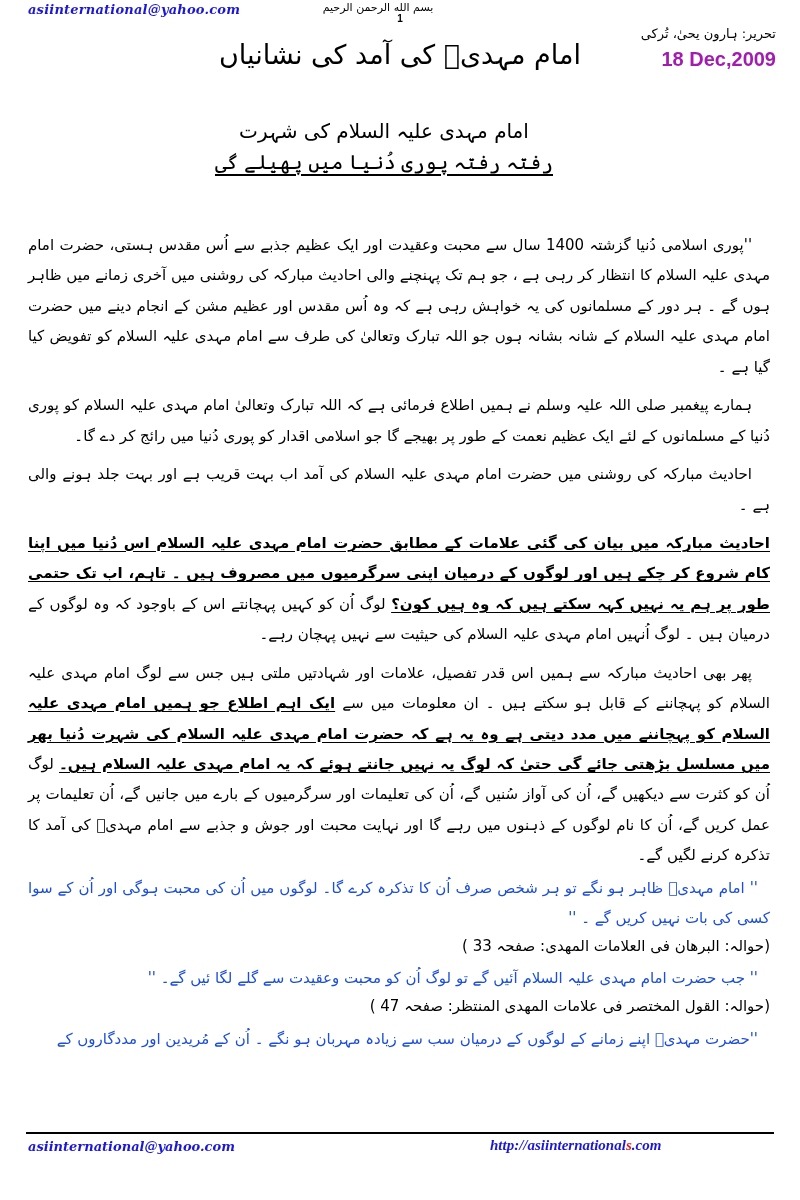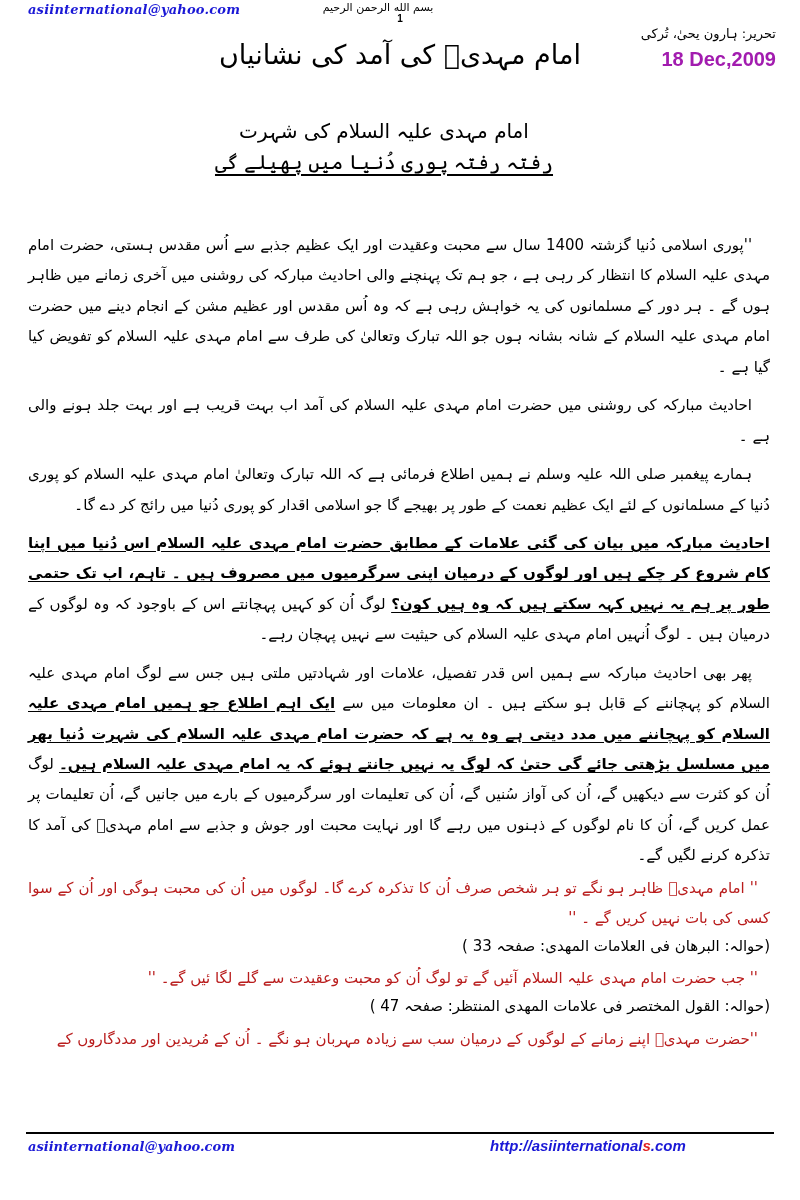--- a/index.html
+++ b/index.html
@@ -146,21 +146,21 @@
   .bold-ul {
     font-weight: bold;
     text-decoration: underline;
     text-underline-offset: 3px;
   }
   .quote-para {
     margin: 0 0 1px 0;
     font-family: "DejaVu Sans", sans-serif;
     font-size: 15px;
     line-height: 2.0;
-    color: #b91c1c;
+    color: #1d4ed8;
     text-indent: 12px;
   }
   .citation {
     margin: 0 0 4px 0;
     font-family: "DejaVu Sans", sans-serif;
     font-size: 15px;
     line-height: 1.7;
     color: #000;
     text-align: center;
     padding-left: 40px;
@@ -191,21 +191,21 @@
     font-weight: bold;
     font-size: 13px;
     color: #1a18d6;
     white-space: nowrap;
   }
   .ftr-url {
     position: absolute;
     top: 5px;
     left: 490px;
     direction: ltr;
-    font-family: Liberation Sans, sans-serif;
+    font-family: Liberation Serif, serif;
     font-style: italic;
     font-weight: bold;
     font-size: 15px;
     color: #1a18d6;
     white-space: nowrap;
   }
   .ftr-url .red { color: #e02020; }
 </style>
 </head>
 <body>
@@ -228,23 +228,23 @@
 
   <div class="subtitle-block">
     <div class="subtitle-1">امام مہدی علیہ السلام کی شہرت</div>
     <div class="subtitle-2">رفتہ رفتہ پوری دُنیا میں پھیلے گی</div>
   </div>
 
   <div class="body-area">
 
     <p class="para">''پوری اسلامی دُنیا گزشتہ 1400 سال سے محبت وعقیدت اور ایک عظیم جذبے سے اُس مقدس ہستی، حضرت امام مہدی علیہ السلام کا انتظار کر رہی ہے ،   جو ہم تک پہنچنے والی احادیث مبارکہ کی روشنی میں آخری زمانے میں ظاہر ہوں گے ۔ ہر دور کے مسلمانوں کی یہ خواہش رہی ہے کہ وہ اُس مقدس اور عظیم مشن کے انجام دینے میں حضرت امام مہدی علیہ السلام کے شانہ بشانہ ہوں جو اللہ تبارک وتعالیٰ کی طرف سے امام مہدی علیہ السلام کو تفویض کیا گیا ہے ۔</p>
 
+    <p class="para">ہمارے پیغمبر صلی اللہ علیہ وسلم نے ہمیں اطلاع فرمائی ہے کہ اللہ تبارک وتعالیٰ امام مہدی علیہ السلام کو پوری دُنیا کے مسلمانوں کے لئے ایک عظیم نعمت کے طور پر بھیجے گا جو اسلامی اقدار کو پوری دُنیا میں رائج کر دے گا۔</p>
+
     <p class="para">احادیث مبارکہ کی روشنی میں حضرت امام مہدی علیہ السلام کی آمد اب بہت قریب ہے اور بہت جلد ہونے والی ہے ۔</p>
-
-    <p class="para">ہمارے پیغمبر صلی اللہ علیہ وسلم نے ہمیں اطلاع فرمائی ہے کہ اللہ تبارک وتعالیٰ امام مہدی علیہ السلام کو پوری دُنیا کے مسلمانوں کے لئے ایک عظیم نعمت کے طور پر بھیجے گا جو اسلامی اقدار کو پوری دُنیا میں رائج کر دے گا۔</p>
 
     <p class="para no-indent">
       <span class="bold-ul">احادیث مبارکہ میں بیان کی گئی علامات کے مطابق حضرت امام مہدی علیہ السلام اس دُنیا میں اپنا کام شروع کر چکے ہیں اور لوگوں کے درمیان اپنی سرگرمیوں میں مصروف ہیں ۔ تاہم، اب تک حتمی طور پر ہم یہ نہیں کہہ سکتے ہیں کہ وہ ہیں کون؟</span><span> لوگ اُن کو کہیں پہچانتے اس کے باوجود کہ وہ لوگوں کے درمیان ہیں ۔ لوگ اُنہیں امام مہدی علیہ السلام کی حیثیت سے نہیں پہچان رہے۔</span>
     </p>
 
     <p class="para">
       <span>پھر بھی احادیث مبارکہ سے ہمیں اس قدر تفصیل، علامات اور شہادتیں ملتی ہیں جس سے لوگ امام مہدی علیہ السلام کو پہچاننے کے قابل ہو سکتے ہیں ۔ ان معلومات میں سے </span><span class="bold-ul">ایک اہم اطلاع جو ہمیں امام مہدی علیہ السلام کو پہچاننے میں مدد دیتی ہے وہ یہ ہے کہ حضرت امام مہدی علیہ السلام کی شہرت دُنیا بھر میں مسلسل بڑھتی جائے گی حتیٰ کہ لوگ یہ نہیں جانتے ہوئے کہ یہ امام مہدی علیہ السلام ہیں۔</span><span> لوگ اُن کو کثرت سے دیکھیں گے، اُن کی آواز سُنیں گے، اُن کی تعلیمات  اور سرگرمیوں کے بارے میں جانیں گے، اُن تعلیمات پر عمل کریں گے، اُن کا نام لوگوں کے ذہنوں میں رہے گا اور نہایت محبت اور جوش و جذبے سے امام مہدیؑ کی آمد کا تذکرہ کرنے لگیں گے۔</span>
     </p>
 
     <p class="quote-para">'' امام مہدیؑ ظاہر ہو نگے تو ہر شخص صرف اُن کا تذکرہ کرے گا۔ لوگوں میں اُن کی محبت ہوگی اور اُن کے سوا کسی کی بات نہیں کریں گے ۔ ''</p>

